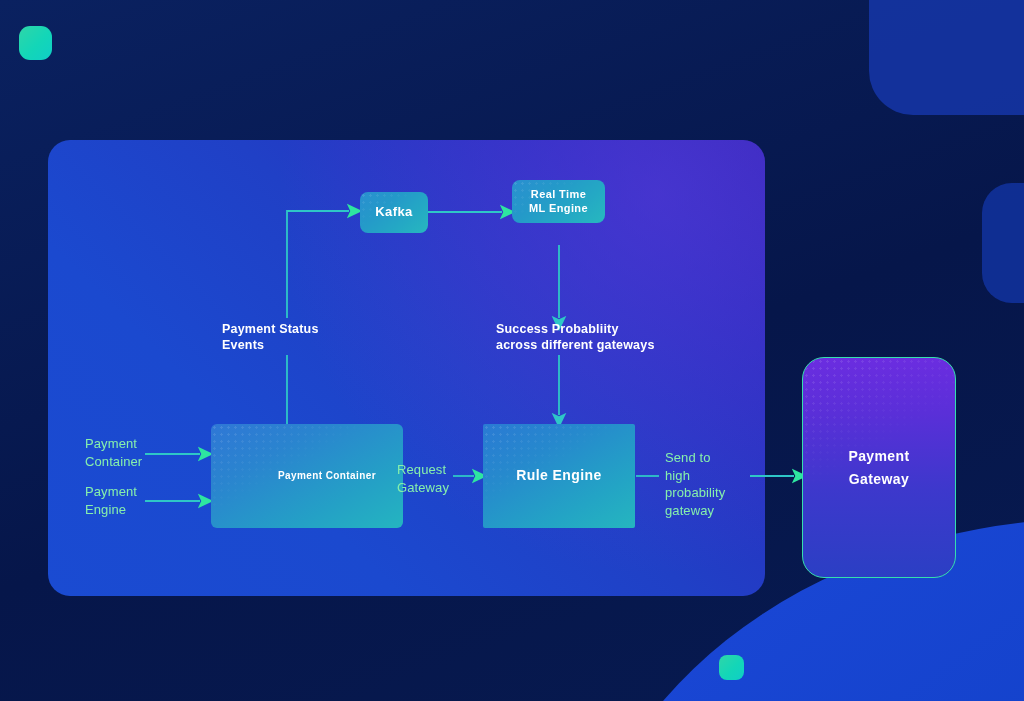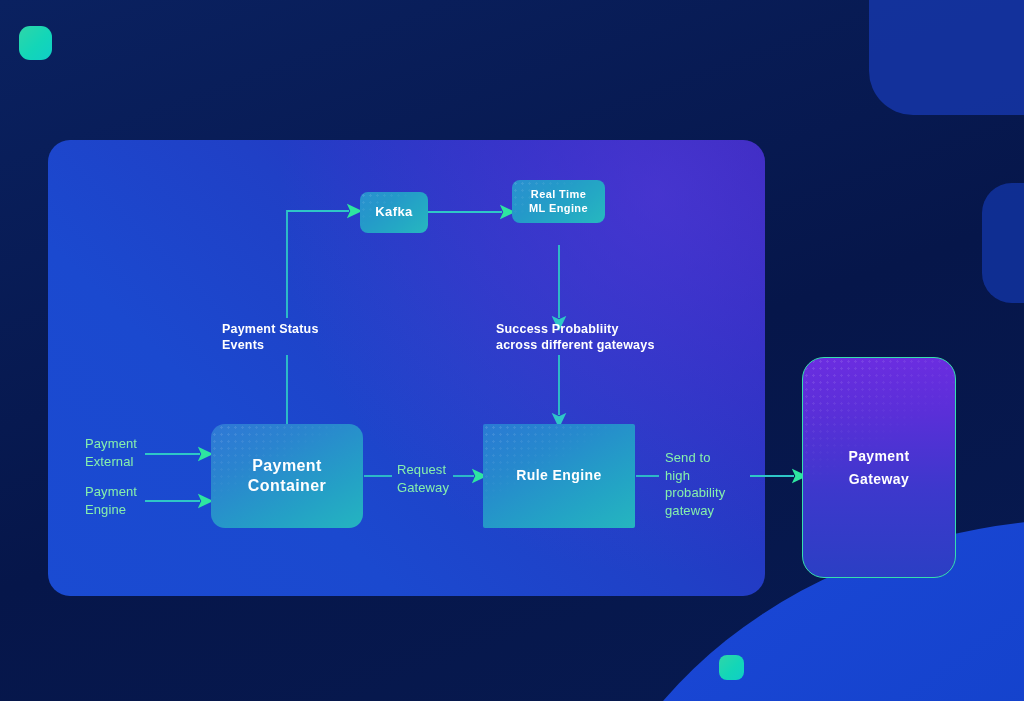--- a/index.html
+++ b/index.html
@@ -53,22 +53,23 @@
     position:absolute;display:flex;align-items:center;justify-content:center;
     text-align:center;color:#ffffff;font-weight:bold;letter-spacing:.4px;
     border-radius:8px;z-index:6;line-height:1.25;
   }
   .node.teal{
     background:linear-gradient(140deg,#2a8fd0 0%,#2499c9 35%,#24a9c4 70%,#27b8bf 100%);
   }
   .node-kafka{left:360px;top:192px;width:68px;height:41px;font-size:13px;}
   .node-ml{left:512px;top:180px;width:93px;height:43px;font-size:11px;}
   .node-paycon{
-    left:211px;top:424px;width:152px;height:104px;font-size:16px;border-radius:14px;
+    left:211px;top:424px;width:152px;height:104px;font-size:10px;border-radius:6px;
     background:linear-gradient(150deg,#2f77d6 0%,#2a84cf 30%,#24a0c6 70%,#24b5c0 100%);
+    padding-left:40px;
   }
   .node-rule{
     left:483px;top:424px;width:152px;height:104px;font-size:14px;border-radius:2px;
     background:linear-gradient(150deg,#2a7ad4 0%,#2689cd 32%,#23a4c5 72%,#25b6bf 100%);
   }
   .node-ext{
     left:802px;top:357px;width:152px;height:219px;font-size:14px;border-radius:22px;
     background:linear-gradient(180deg,#6b2de0 0%,#5a2fd8 25%,#3d38cc 60%,#2b3fc4 100%);
     border:1.6px solid #35dfae;
     line-height:1.6;
@@ -191,21 +192,21 @@
     <span>across different gateways</span>
   </div>
 
   <div class="lbl bold lbl-pse">
     <span>Payment Status</span><br>
     <span>Events</span>
   </div>
 
   <div class="lbl light lbl-pay-resp">
     <span>Payment</span><br>
-    <span>External</span>
+    <span>Container</span>
   </div>
 
   <div class="lbl light lbl-pay-req">
     <span>Payment</span><br>
     <span>Engine</span>
   </div>
 
   <div class="lbl light lbl-select">
     <span>Request</span><br>
     <span>Gateway</span>

